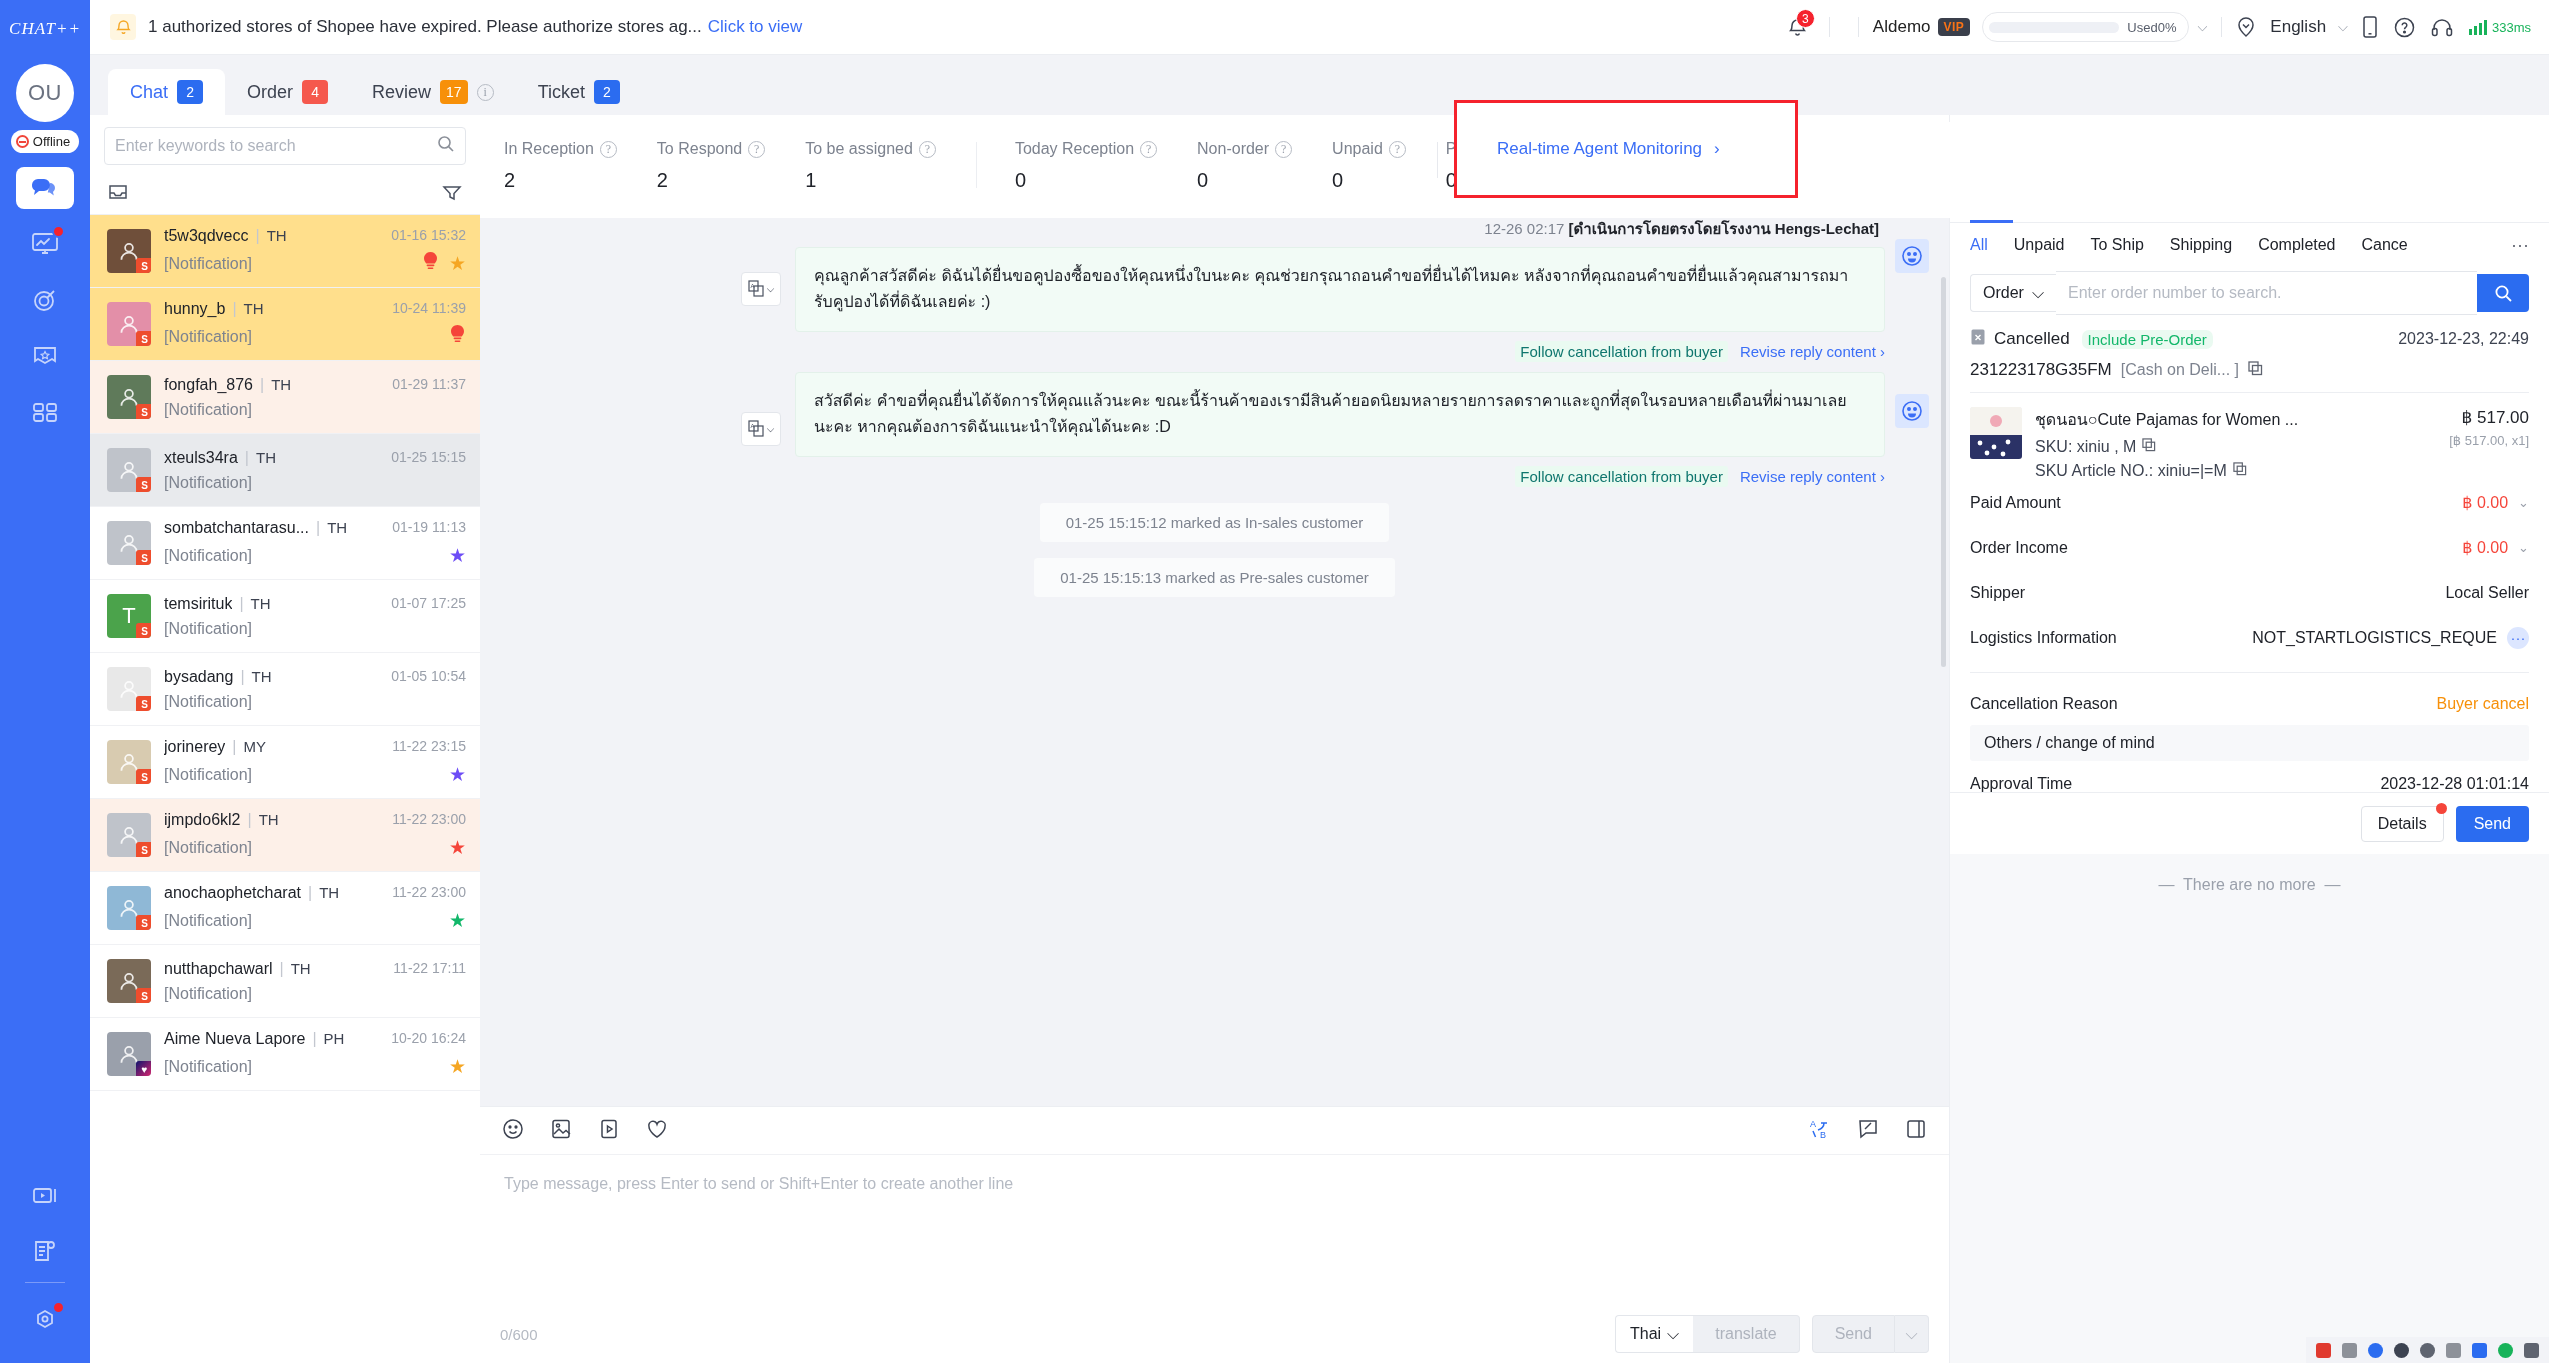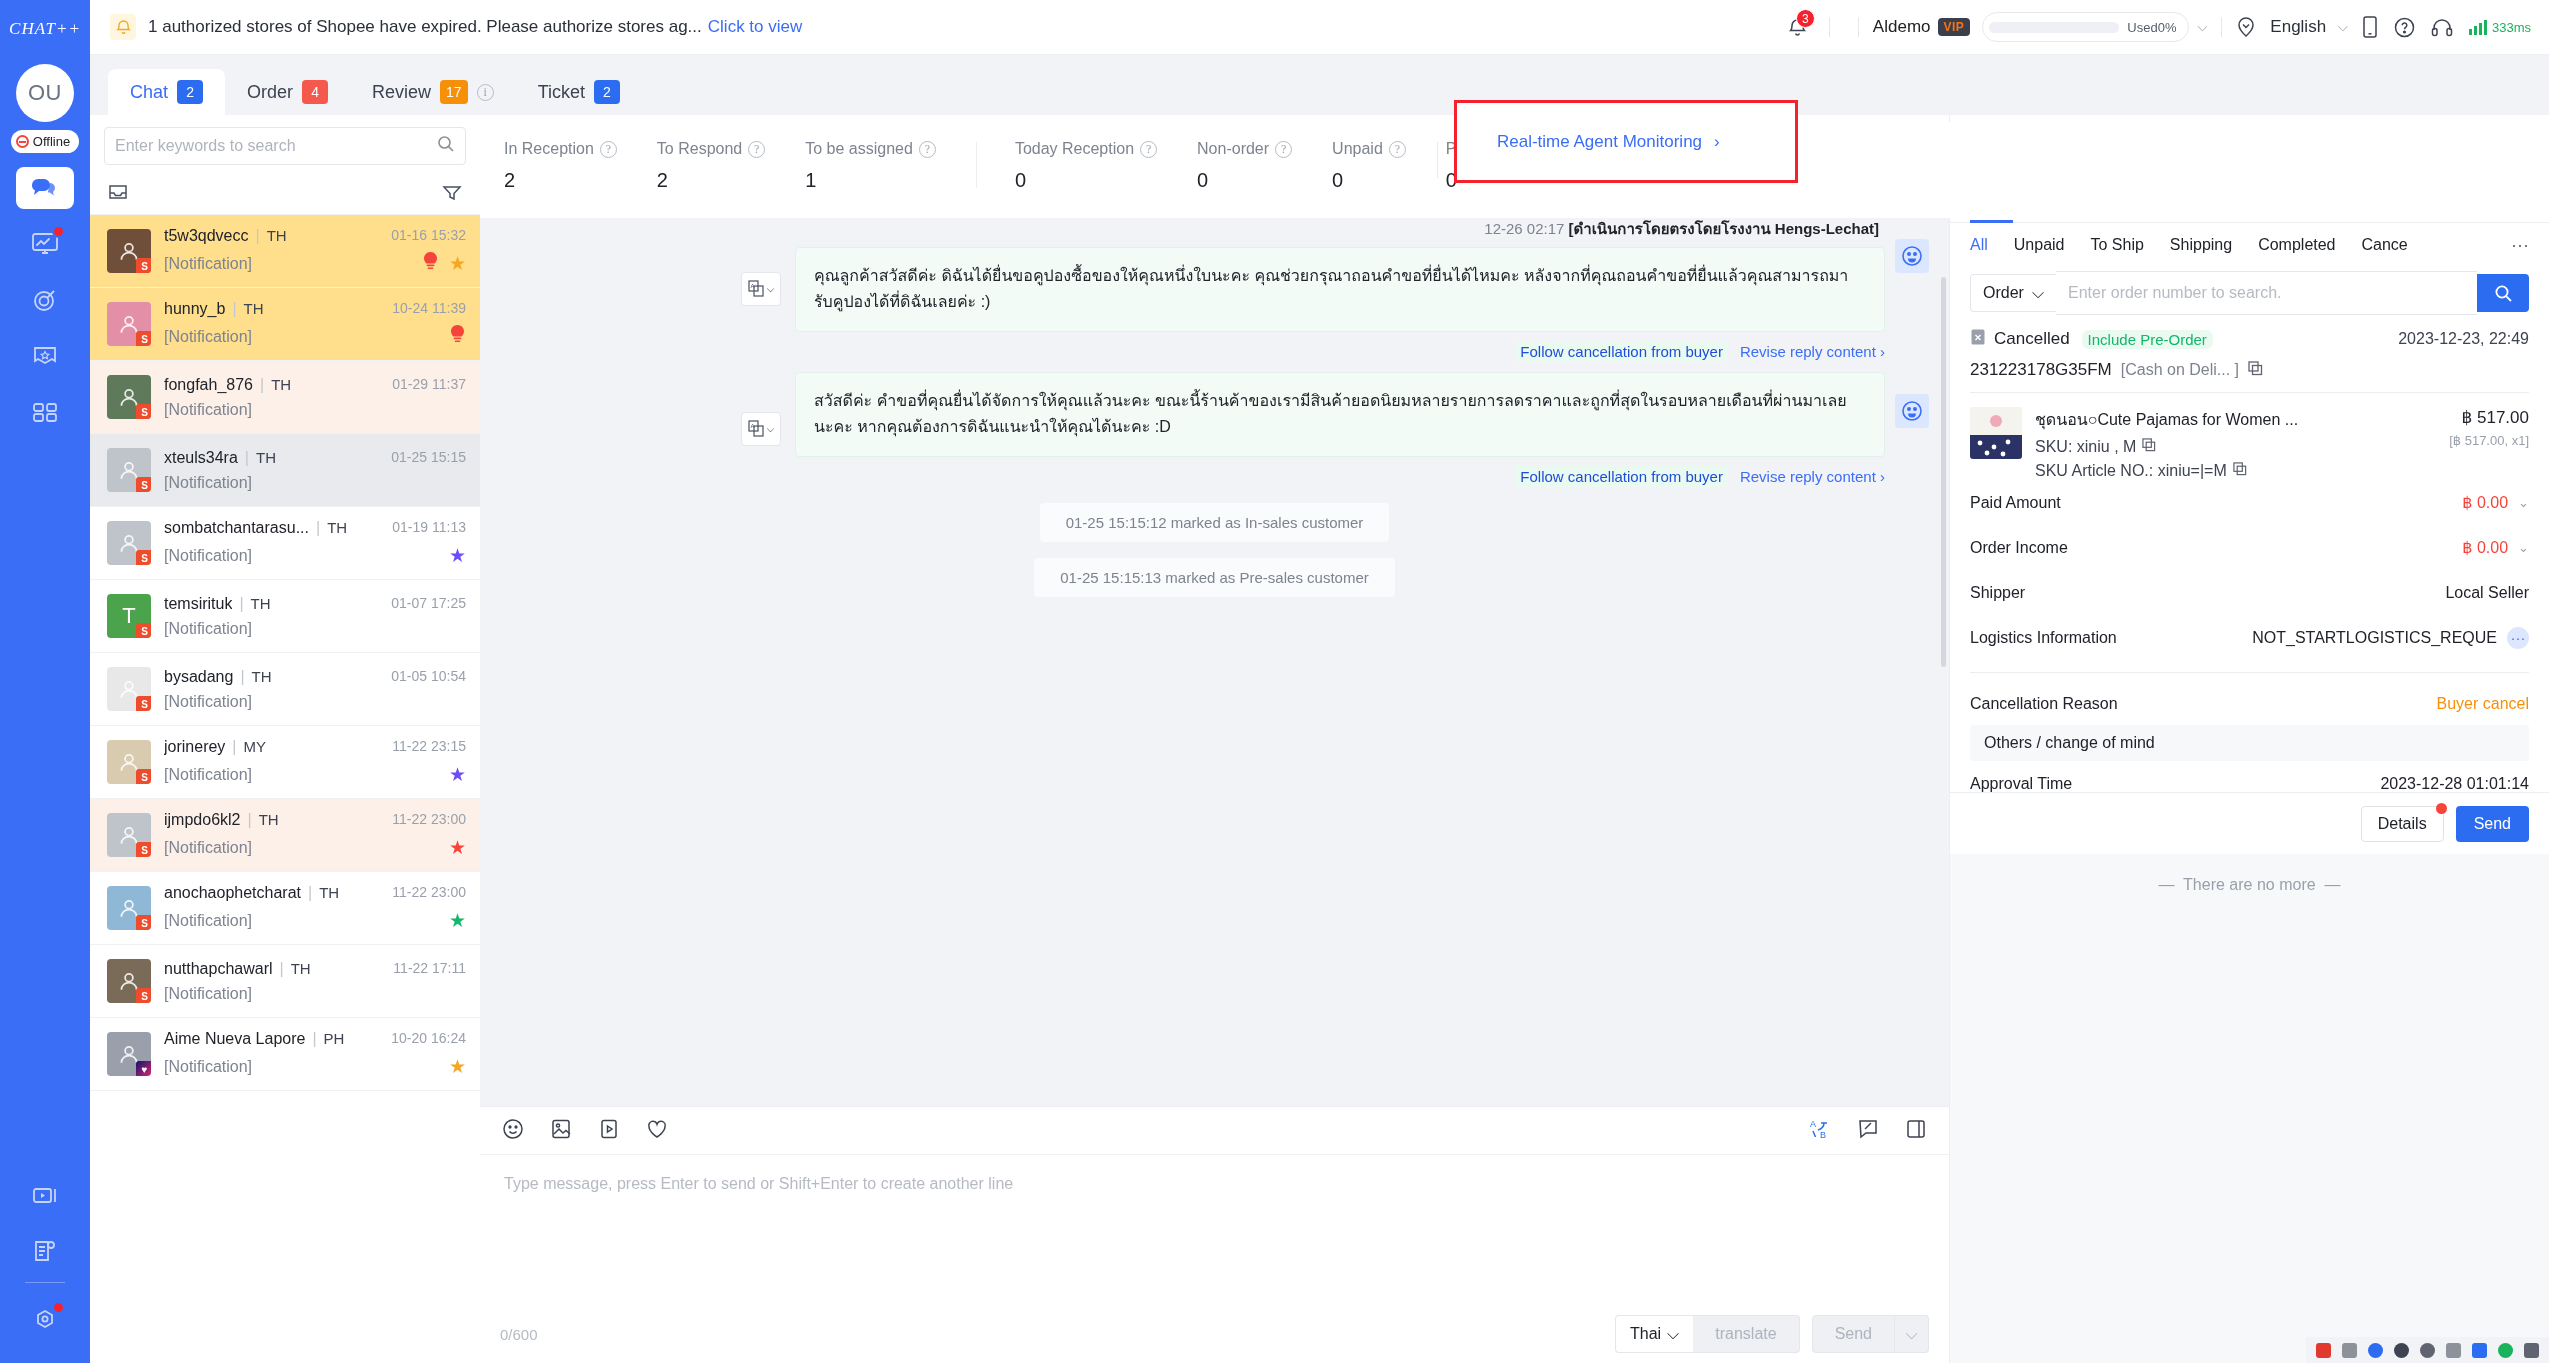--- a/index.html
+++ b/index.html
@@ -193,21 +193,21 @@
   }
   .ch-div { width: 1px; height: 22px; background: #e7e9ee; }
   .ch-shop { font-size: 17px; color: #20232a; }
   .ch-tools { margin-left: auto; display: flex; align-items: center; gap: 24px; color: #3d4351; }
 
   .msgs { flex: 1; background: #f2f3f7; position: relative; overflow: hidden; padding: 0 0 6px; }
   .msg-meta-row {
     display: flex; justify-content: flex-end; align-items: center; gap: 12px;
     padding: 9px 75px 0 0; font-size: 15px;
   }
-  .tag-green { color: #1d4ed8; background: #eafaf1; padding: 2px 5px; border-radius: 3px; }
+  .tag-green { color: #0f766e; background: #eafaf1; padding: 2px 5px; border-radius: 3px; }
   .link-revise { color: #3b6ef6; cursor: pointer; }
   .msg-row { display: flex; justify-content: flex-end; padding: 10px 20px 0 0; }
   .msg-stack { max-width: 1090px; }
   .msg-time {
     text-align: right; font-size: 15px; color: #7d838f; margin-bottom: 6px;
     padding-right: 6px;
   }
   .msg-time b { color: #20232a; }
   .bubble {
     background: #f2fbf6; border: 1px solid #e3f1ea; border-radius: 4px;
@@ -378,21 +378,21 @@
   .red-dot { position: absolute; top: -4px; right: -4px; width: 11px; height: 11px;
     background: #f5453a; border-radius: 50%; }
   .snd-btn {
     height: 36px; background: #2b6cf0; border-radius: 4px; padding: 0 18px;
     font-size: 16px; color: #fff; display: flex; align-items: center; cursor: pointer;
   }
   .nomore { text-align: center; font-size: 16px; color: #9aa0ab; padding: 22px 0; background: #f7f8fa; flex:1;}
 
   
   .rt-monitor {
-    position: absolute; left: 1454px; top: 100px; width: 344px; height: 83px;
+    position: absolute; left: 1454px; top: 100px; width: 344px; height: 98px;
     border: 3px solid #f5222d; background: #fff; display: flex; align-items: center;
     z-index: 30; box-sizing: border-box;
   }
   .rt-monitor .lbl {
     color: #3b6ef6; font-size: 17px; padding-left: 40px; display: flex;
     align-items: center; gap: 12px; cursor: pointer;
   }
   .rt-divider {
     position: absolute; left: 1437px; top: 142px; width: 1px; height: 36px; background: #e7e9ee; z-index: 5;
   }

